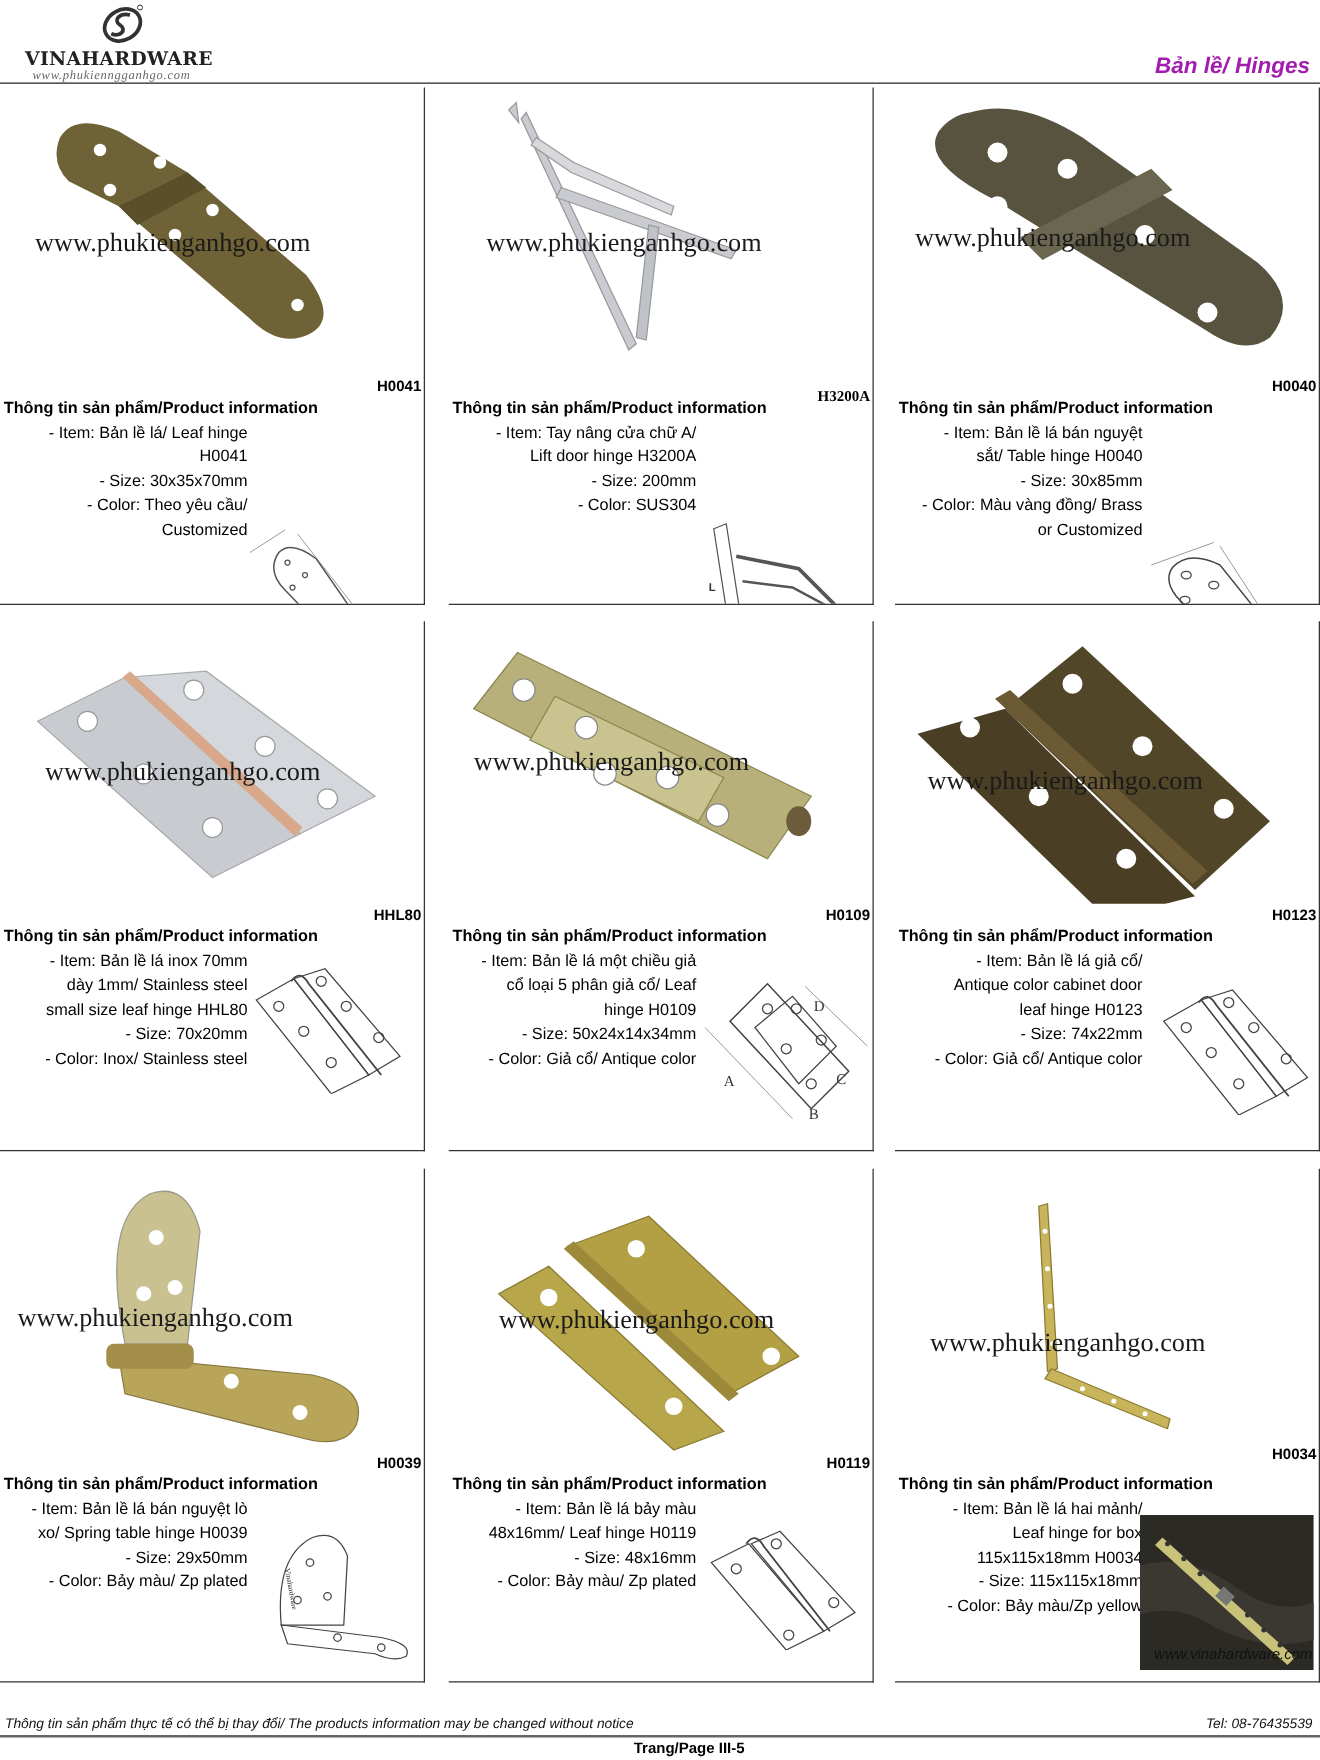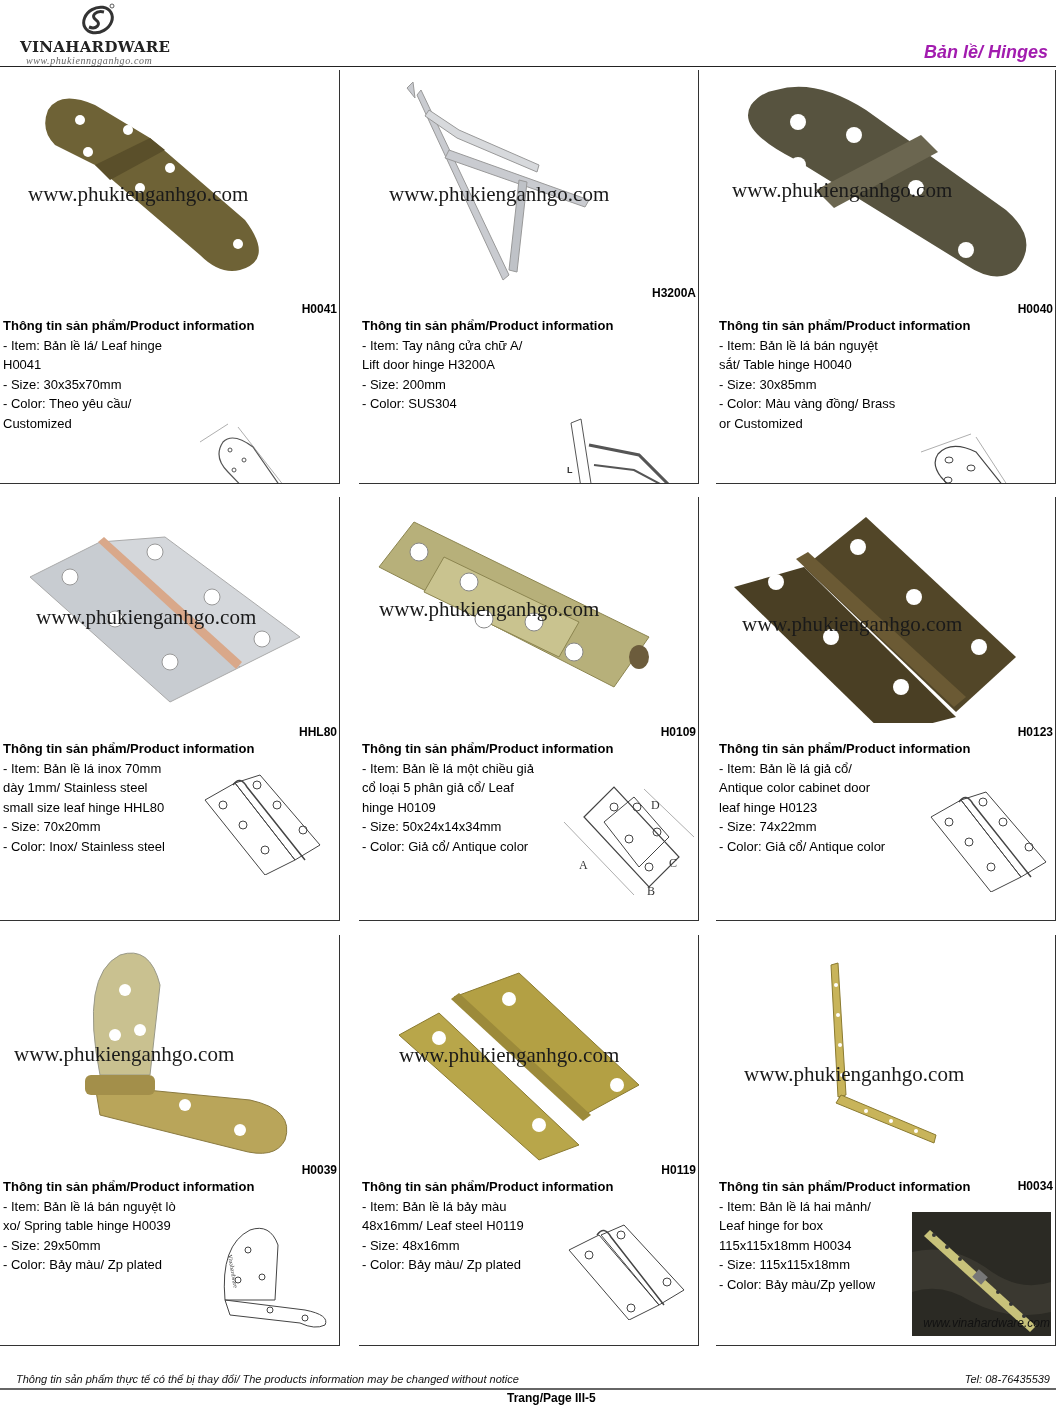--- a/index.html
+++ b/index.html
@@ -7,30 +7,30 @@
   body { position: relative; font-family: "Liberation Sans", "DejaVu Sans", sans-serif; color: #000; }
 
   .header { position: absolute; left: 0; top: 0; width: 1056px; height: 68px; }
   .logo { position: absolute; left: 20px; top: 2px; width: 160px; height: 62px; }
   .logo-mark { position: absolute; left: 58px; top: 0; width: 40px; height: 36px; }
   .logo-name { position: absolute; left: 0; top: 36px; font-family: "DejaVu Serif", serif; font-weight: bold; font-size: 15px; letter-spacing: 0.3px; color: #222; }
   .logo-url { position: absolute; left: 6px; top: 53px; font-family: "Liberation Serif", serif; font-style: italic; font-size: 10px; color: #666; letter-spacing: 0.6px; text-align: right; }
   .page-title { position: absolute; right: 8px; top: 42px; font-family: "Liberation Sans", sans-serif; font-style: italic; font-weight: bold; font-size: 18px; color: #a21caf; }
   .header-rule { position: absolute; left: 0; top: 66px; width: 1056px; height: 1px; background: #222; }
 
-  .card { position: absolute; border-right: 1.5px solid #333; border-bottom: 1.5px solid #333; overflow: hidden; }
+  .card { position: absolute; border-right: 1.5px solid #333; border-bottom: 1.5px solid #333; overflow: hidden; text-align: right; }
   .photo { position: absolute; left: 0; top: 0; right: 0; height: 226px; }
   .code { position: absolute; right: 2px; font-weight: bold; font-size: 12px; }
   .info { position: absolute; left: 3px; font-size: 13px; line-height: 19.5px; color: #000; }
   .info .title { font-weight: bold; }
   .info .line { width: 195px; }
   .drawing { position: absolute; }
   .watermark { position: absolute; font-family: "Liberation Serif", serif; font-size: 21px; color: #1a1a1a; white-space: nowrap; }
 
-  .footer-note { position: absolute; left: 16px; top: 1373px; font-style: italic; font-size: 11px; color: #111; }
+  .footer-note { position: absolute; left: 4px; top: 1373px; font-style: italic; font-size: 11px; color: #111; }
   .footer-tel { position: absolute; right: 6px; top: 1373px; font-style: italic; font-size: 11px; color: #111; }
   .footer-rule { position: absolute; left: 0; top: 1388px; width: 1056px; height: 2px; background: #666; }
   .footer-page { position: absolute; left: 507px; top: 1391px; font-weight: bold; font-size: 12px; }
   .footer-web { position: absolute; right: 6px; top: 1316px; font-style: italic; font-size: 12px; color: #111; }
 </style>
 </head>
 <body>
 
 <div class="header">
   <div class="logo">
@@ -84,21 +84,21 @@
   <div class="photo">
     <svg width="340" height="226" viewBox="0 0 340 226">
       <path d="M58 25 L62 20 L150 205 L144 210 Z" fill="#c9cbd0" stroke="#999"></path>
       <path d="M70 40 L100 60 L180 95 L178 102 L98 68 L66 46 Z" fill="#d7d9dc" stroke="#999"></path>
       <path d="M90 80 L230 130 L226 137 L86 88 Z" fill="#c9cbd0" stroke="#999"></path>
       <path d="M150 200 L160 110 L168 112 L158 202 Z" fill="#bfc2c7" stroke="#999"></path>
       <path d="M56 28 L48 18 L54 12 Z" fill="#c9cbd0" stroke="#999"></path>
     </svg>
     <div class="watermark" style="left:30px;top:112px;">www.phukienganhgo.com</div>
   </div>
-  <div class="code" style="top:216px;">H3200A</div>
+  <div class="code" style="top:240px;font-family:Liberation Serif, serif;">H3200A</div>
   <div class="info" style="top:246px;">
     <div class="title">Thông tin sản phẩm/Product information</div>
     <div class="line">- Item: Tay nâng cửa chữ A/</div>
     <div class="line">Lift door hinge H3200A</div>
     <div class="line">- Size: 200mm</div>
     <div class="line">- Color: SUS304</div>
   </div>
   <svg class="drawing" style="left:200px;top:345px;" width="130" height="130" viewBox="0 0 130 130">
     <path d="M12 8 L22 4 L40 120 L30 124 Z" fill="none" stroke="#555"></path>
     <path d="M30 30 L80 40 L120 80" fill="none" stroke="#555" stroke-width="3"></path>
@@ -303,21 +303,21 @@
         <circle cx="180" cy="190" r="7" fill="#fff"></circle>
       <circle cx="150" cy="64" r="7" fill="#fff"></circle>
         <circle cx="258" cy="150" r="7" fill="#fff"></circle>
     </svg>
     <div class="watermark" style="left:40px;top:108px;">www.phukienganhgo.com</div>
   </div>
   <div class="code" style="top:228px;margin-left:48px;">H0119</div>
   <div class="info" style="top:242px;">
     <div class="title">Thông tin sản phẩm/Product information</div>
     <div class="line">- Item: Bản lề lá bảy màu</div>
-    <div class="line">48x16mm/ Leaf steel H0119</div>
+    <div class="line">48x16mm/ Leaf hinge H0119</div>
     <div class="line">- Size: 48x16mm</div>
     <div class="line">- Color: Bảy màu/ Zp plated</div>
   </div>
   <svg class="drawing" style="left:200px;top:285px;" width="135" height="100" viewBox="0 0 135 100">
     <path d="M10 30 L40 15 L100 85 L70 100 Z" fill="none" stroke="#444"></path>
     <path d="M42 15 L65 5 L125 70 L100 85 Z" fill="none" stroke="#444"></path>
     <path d="M38 15 Q45 5 52 17 L105 85" fill="none" stroke="#444" stroke-width="1.5"></path>
     <circle cx="30" cy="35" r="4" fill="none" stroke="#444"></circle>
       <circle cx="72" cy="88" r="4" fill="none" stroke="#444"></circle>
     <circle cx="62" cy="15" r="4" fill="none" stroke="#444"></circle>
@@ -333,21 +333,21 @@
       <circle cx="120" cy="50" r="2" fill="#fff"></circle>
         <circle cx="122" cy="80" r="2" fill="#fff"></circle>
         <circle cx="124" cy="110" r="2" fill="#fff"></circle>
         <circle cx="126" cy="140" r="2" fill="#fff"></circle>
       <circle cx="150" cy="176" r="2" fill="#fff"></circle>
         <circle cx="175" cy="186" r="2" fill="#fff"></circle>
         <circle cx="200" cy="196" r="2" fill="#fff"></circle>
     </svg>
     <div class="watermark" style="left:28px;top:127px;">www.phukienganhgo.com</div>
   </div>
-  <div class="code" style="top:244px;">H0034</div>
+  <div class="code" style="top:221px;">H0034</div>
   <div class="info" style="top:242px;">
     <div class="title">Thông tin sản phẩm/Product information</div>
     <div class="line">- Item: Bản lề lá hai mảnh/</div>
     <div class="line">Leaf hinge for box</div>
     <div class="line">115x115x18mm H0034</div>
     <div class="line">- Size: 115x115x18mm</div>
     <div class="line">- Color: Bảy màu/Zp yellow</div>
   </div>
   <svg class="drawing" style="left:196px;top:277px;" width="139" height="124" viewBox="0 0 139 124">
     <rect x="0" y="0" width="139" height="124" fill="#2b2a24"></rect>

